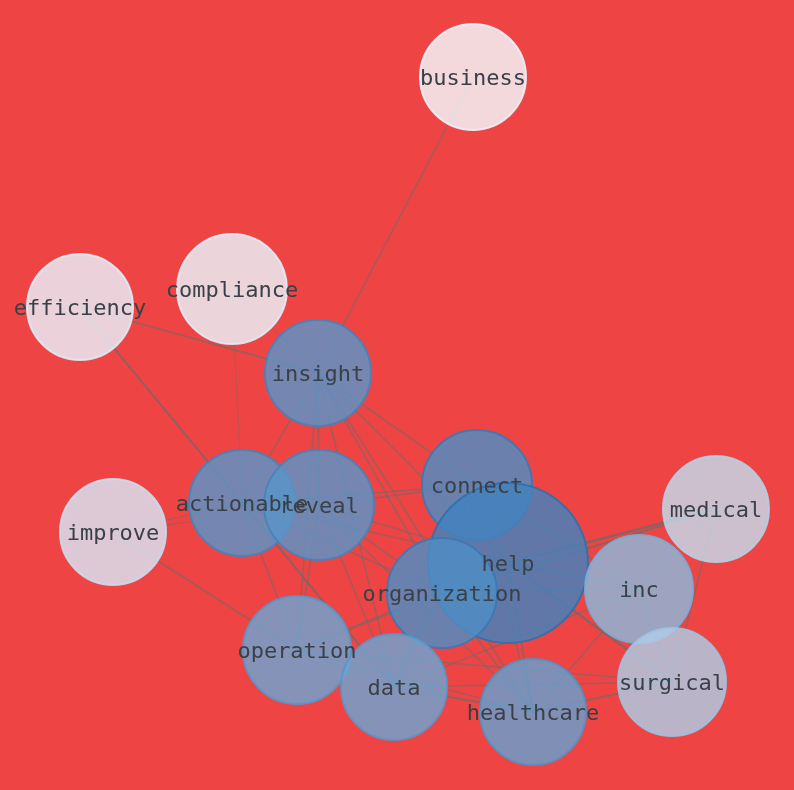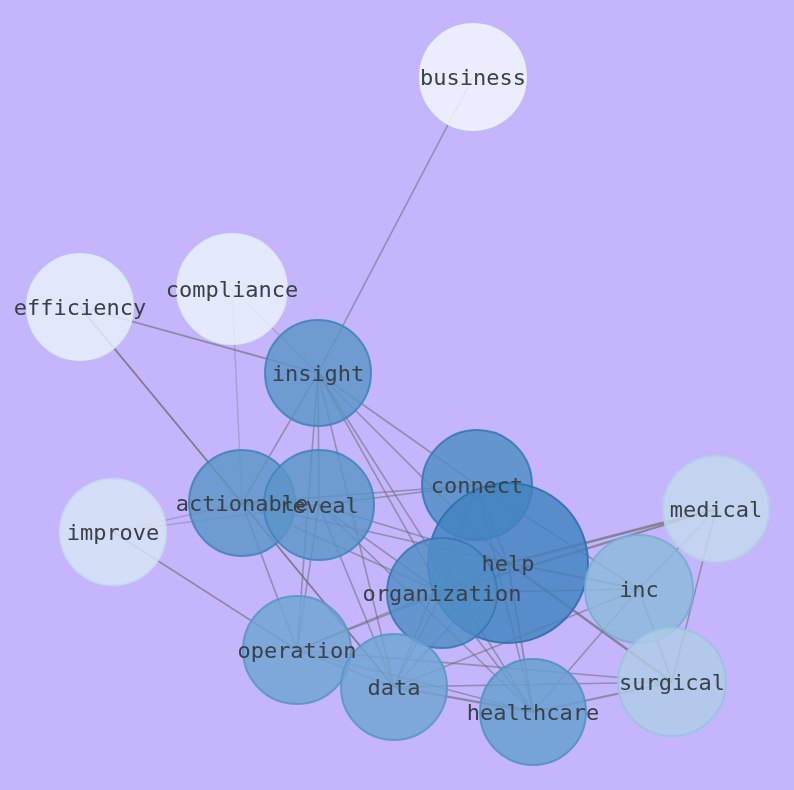--- a/index.html
+++ b/index.html
@@ -8,21 +8,21 @@
     background: #ffffff;
     width: 794px;
     height: 790px;
     overflow: hidden;
     font-family: "DejaVu Sans Mono", "Liberation Mono", monospace;
   }
   .canvas {
     position: relative;
     width: 794px;
     height: 790px;
-    background: #c4b5fd;
+    background: #ef4444;
   }
   svg {
     display: block;
   }
   .node-label {
     font-family: "DejaVu Sans Mono", "Liberation Mono", monospace;
     pointer-events: none;
   }
 </style>
 </head>

